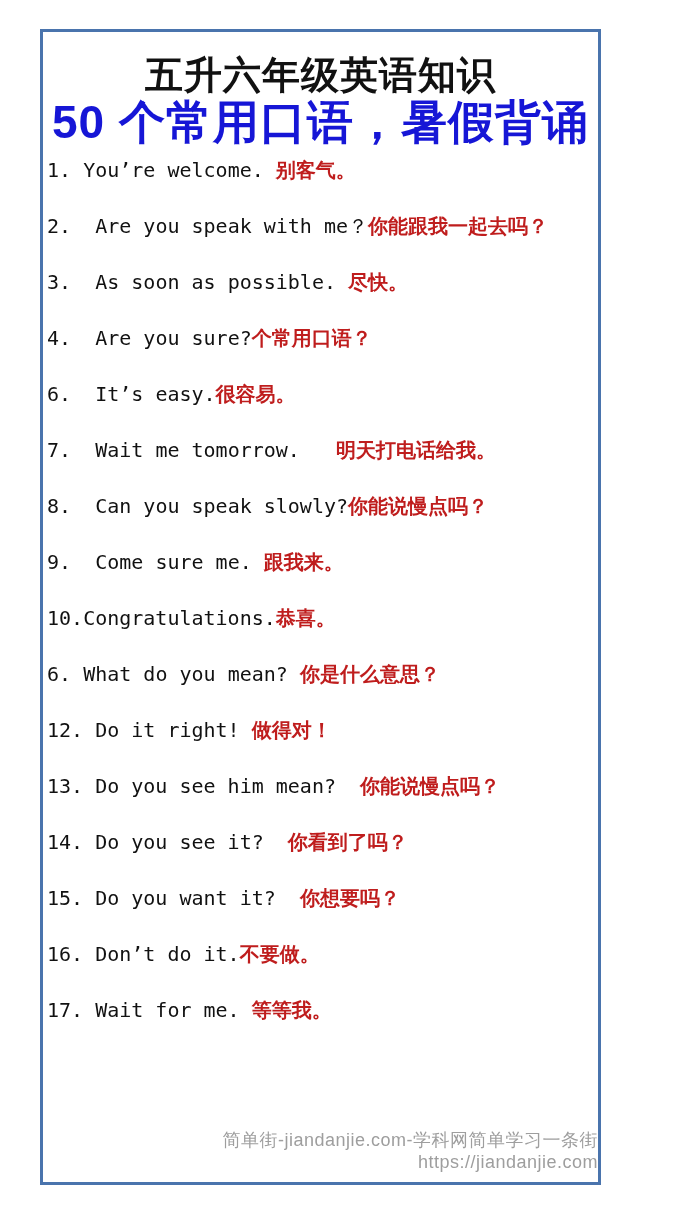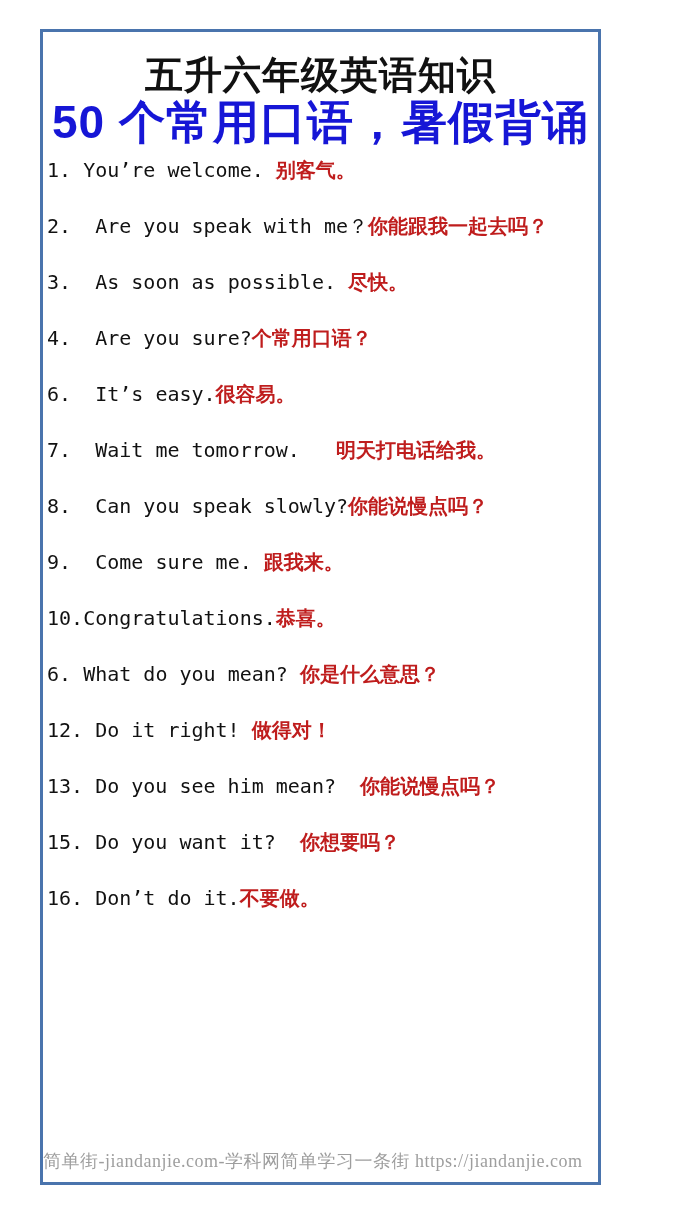--- a/index.html
+++ b/index.html
@@ -65,24 +65,24 @@
     font-weight: bold;
     font-family: "Liberation Sans", sans-serif;
     font-size: 20px;
     text-align: center;
   }
   .footer {
     position: absolute;
     left: 0;
     right: 0;
     bottom: 9px;
-    text-align: left;
+    text-align: right;
     font-size: 18px;
     color: var(--footer-gray, #9e9e9e);
-    font-family: Liberation Serif, serif;
+    font-family: Liberation Sans, sans-serif;
     letter-spacing: 0.5px;
   }
 </style>
 </head>
 <body>
 
 <div class="page">
   <div class="frame">
 
     <div class="title-main">五升六年级英语知识</div>
@@ -108,22 +108,24 @@
       <div class="item"><span class="num">9.</span><span class="en">  Come sure me. </span><span class="zh">跟我来。</span></div>
 
       <div class="item"><span class="num">10.</span><span class="en">Congratulations.</span><span class="zh">恭喜。</span></div>
 
       <div class="item"><span class="num">6.</span><span class="en"> What do you mean? </span><span class="zh">你是什么意思？</span></div>
 
       <div class="item"><span class="num">12.</span><span class="en"> Do it right! </span><span class="zh">做得对！</span></div>
 
       <div class="item"><span class="num">13.</span><span class="en"> Do you see him mean?  </span><span class="zh">你能说慢点吗？</span></div>
 
+      <div class="item"><span class="num">14.</span><span class="en"> Do you see it?  </span><span class="zh">你看到了吗？</span></div>
 
       <div class="item"><span class="num">15.</span><span class="en"> Do you want it?  </span><span class="zh">你想要吗？</span></div>
 
       <div class="item"><span class="num">16.</span><span class="en"> Don’t do it.</span><span class="zh">不要做。</span></div>
 
+      <div class="item"><span class="num">17.</span><span class="en"> Wait for me. </span><span class="zh">等等我。</span></div>
     </div>
 
     <div class="footer">简单街-jiandanjie.com-学科网简单学习一条街 https://jiandanjie.com</div>
   </div>
 </div>
 
 </body></html>

